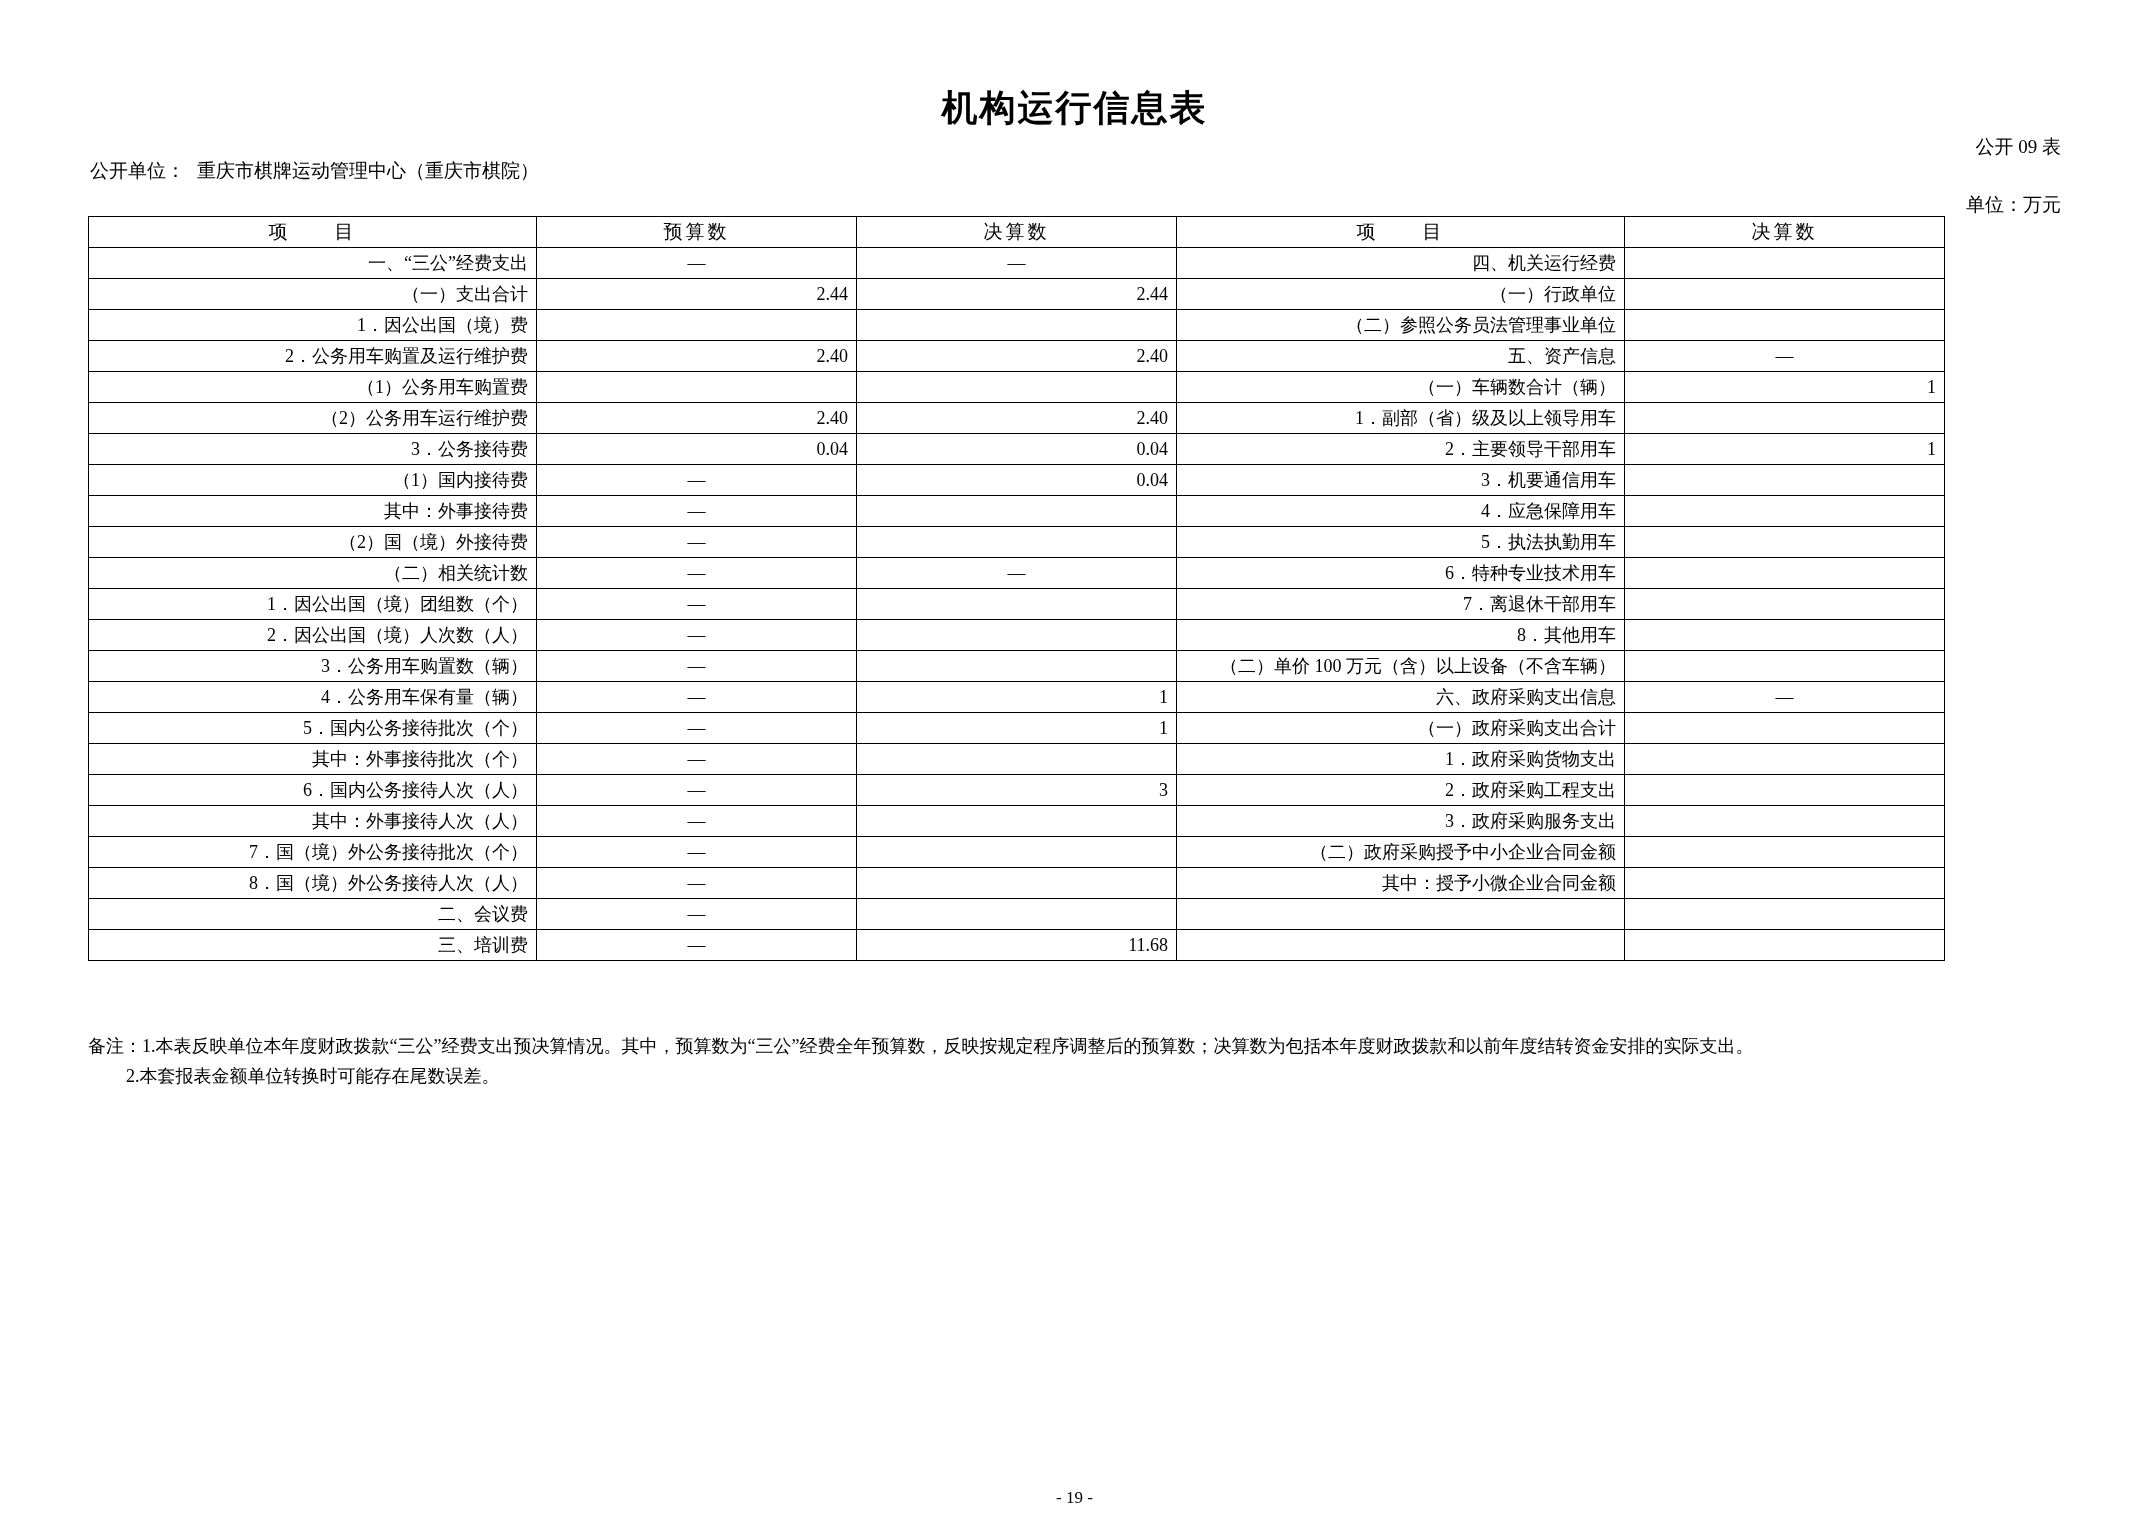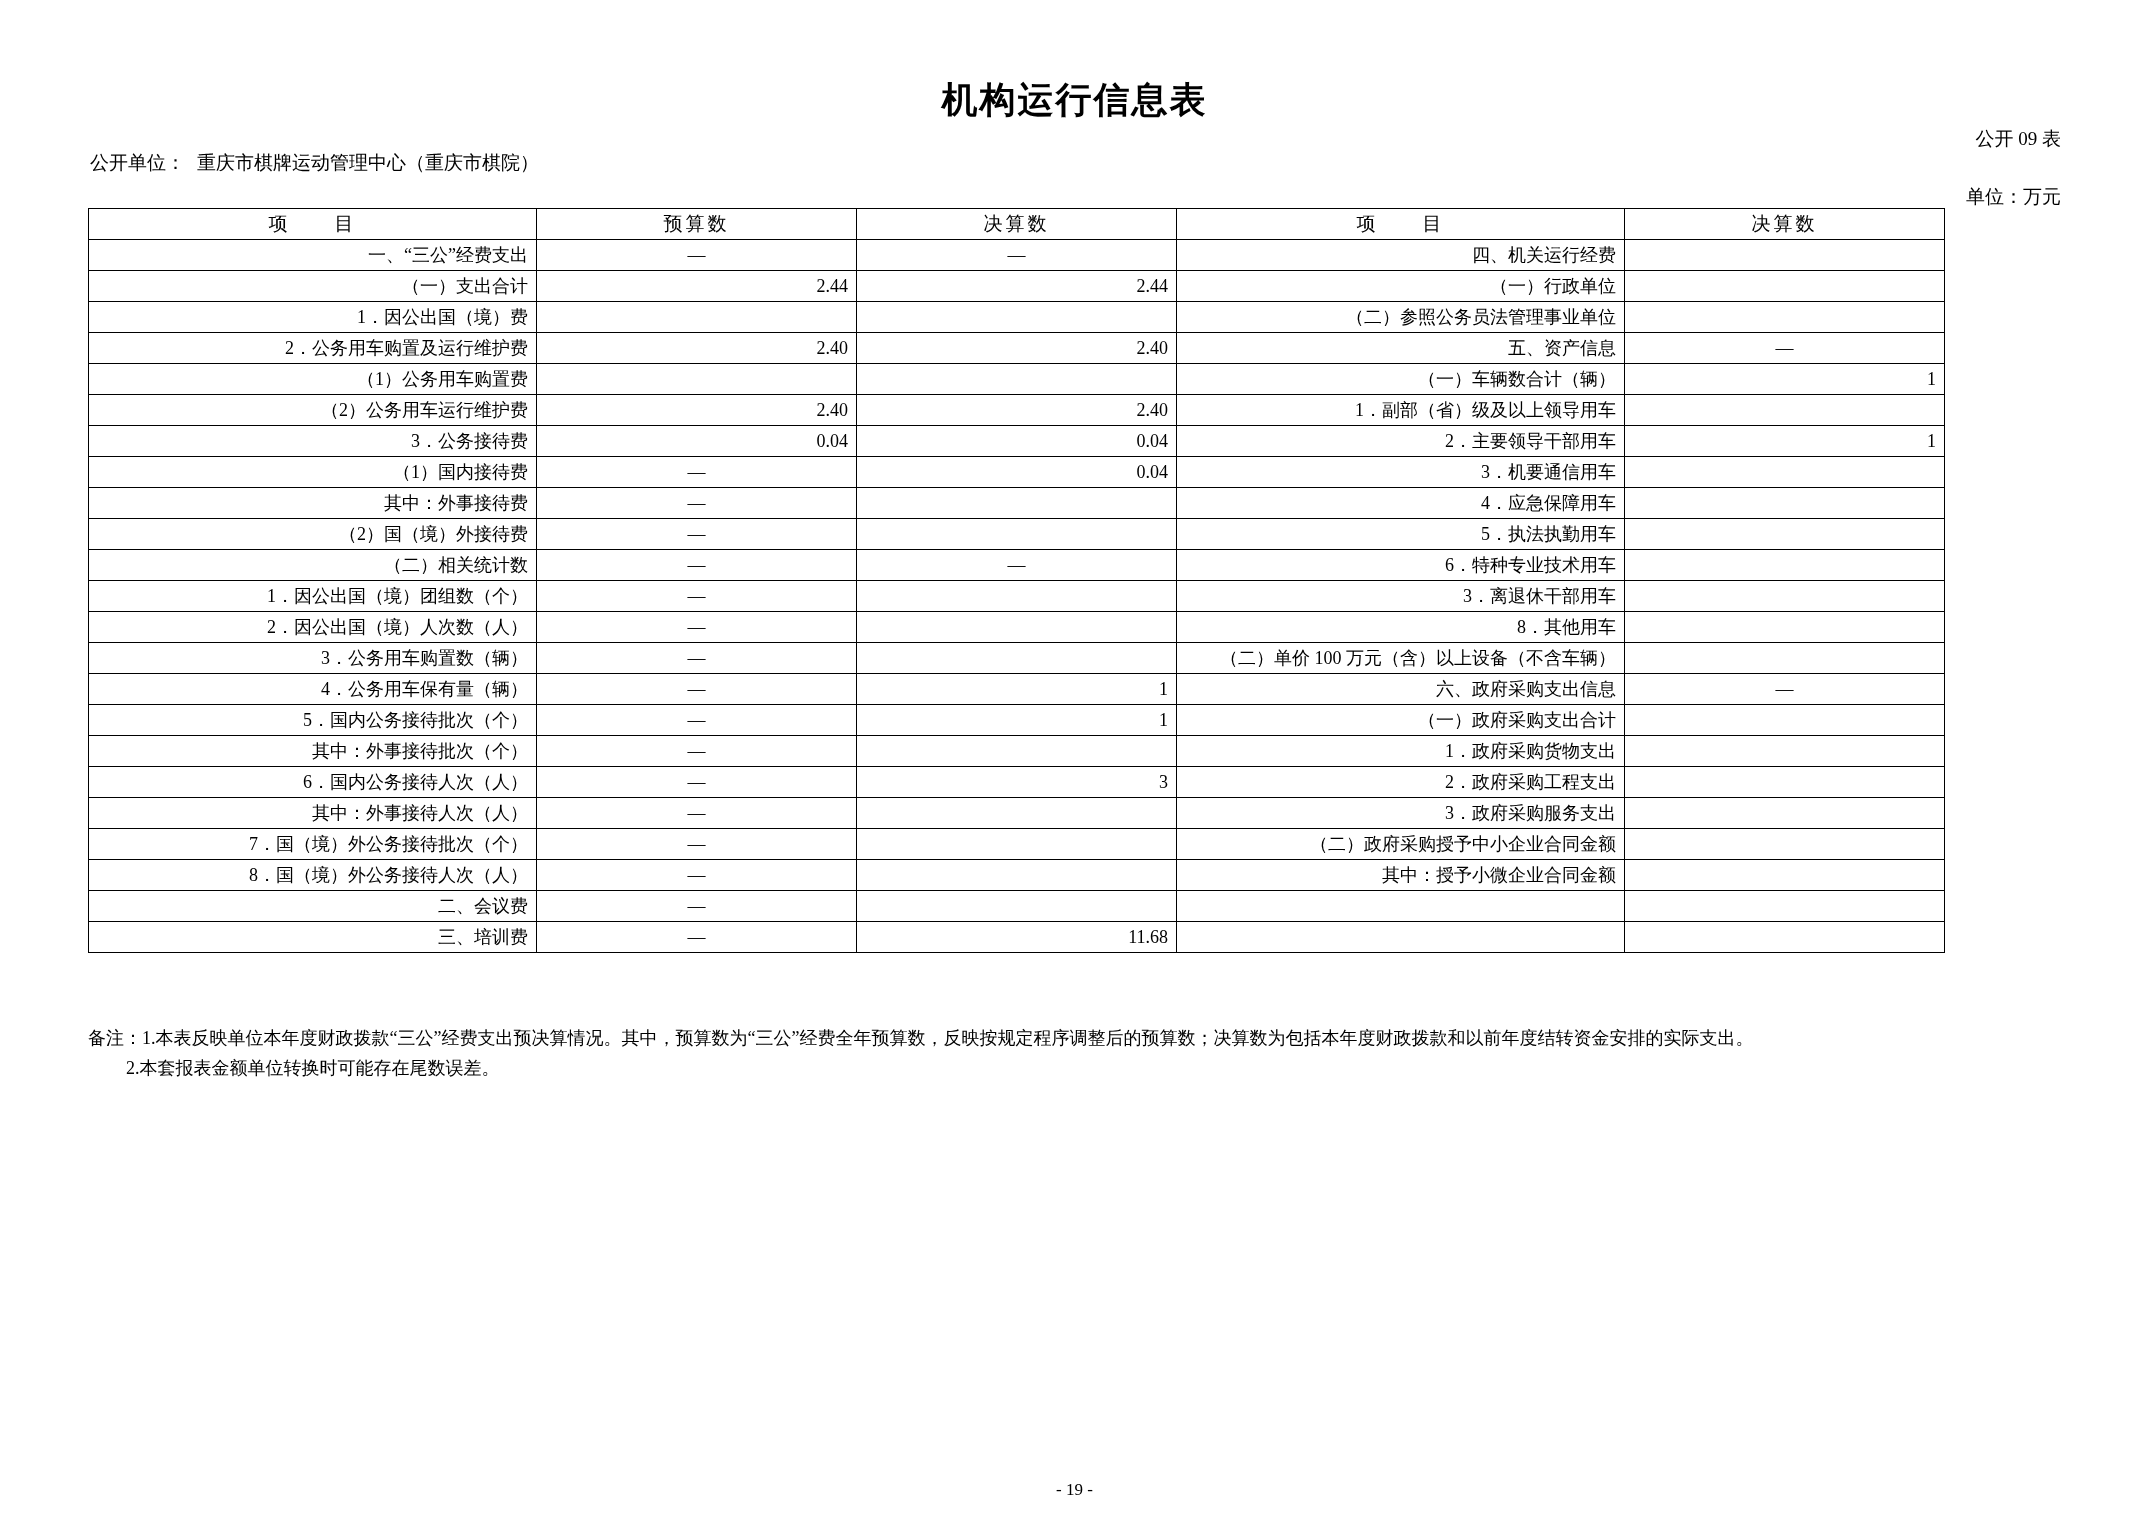--- a/index.html
+++ b/index.html
@@ -18,21 +18,21 @@
     position: relative;
     width: 2149px;
     height: 1520px;
     box-sizing: border-box;
   }
   .doc-title {
     text-align: center;
     font-size: 36px;
     font-weight: bold;
     letter-spacing: 2px;
-    margin: 8px;
+    margin: 16px;
     padding-top: 68px;
     font-family: "Liberation Sans", "DejaVu Sans", sans-serif;
   }
   .form-code {
     position: absolute;
     right: 88px;
     top: 118px;
     font-size: 19px;
   }
   .unit-line {
@@ -208,21 +208,21 @@
           <td class="c-left ind1">（二）相关统计数</td>
           <td class="c-center">—</td>
           <td class="c-center">—</td>
           <td class="c-left ind2">6．特种专业技术用车</td>
           <td class="c-right"></td>
         </tr>
         <tr>
           <td class="c-left ind2">1．因公出国（境）团组数（个）</td>
           <td class="c-center">—</td>
           <td class="c-right"></td>
-          <td class="c-left ind2">3．离退休干部用车</td>
+          <td class="c-left ind2">7．离退休干部用车</td>
           <td class="c-right"></td>
         </tr>
         <tr>
           <td class="c-left ind2">2．因公出国（境）人次数（人）</td>
           <td class="c-center">—</td>
           <td class="c-right"></td>
           <td class="c-left ind2">8．其他用车</td>
           <td class="c-right"></td>
         </tr>
         <tr>

